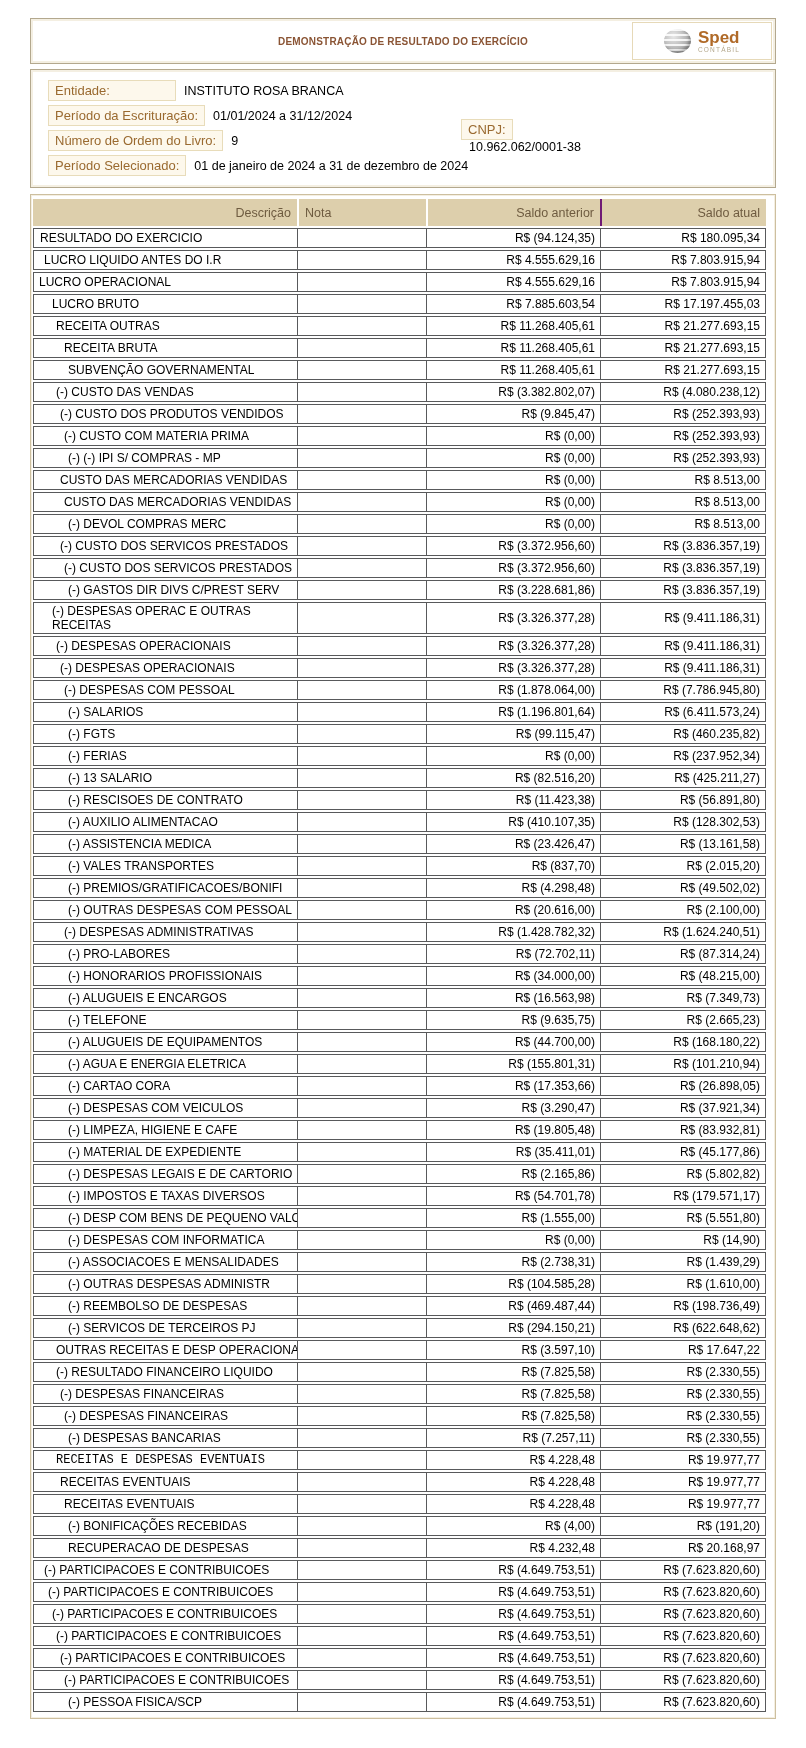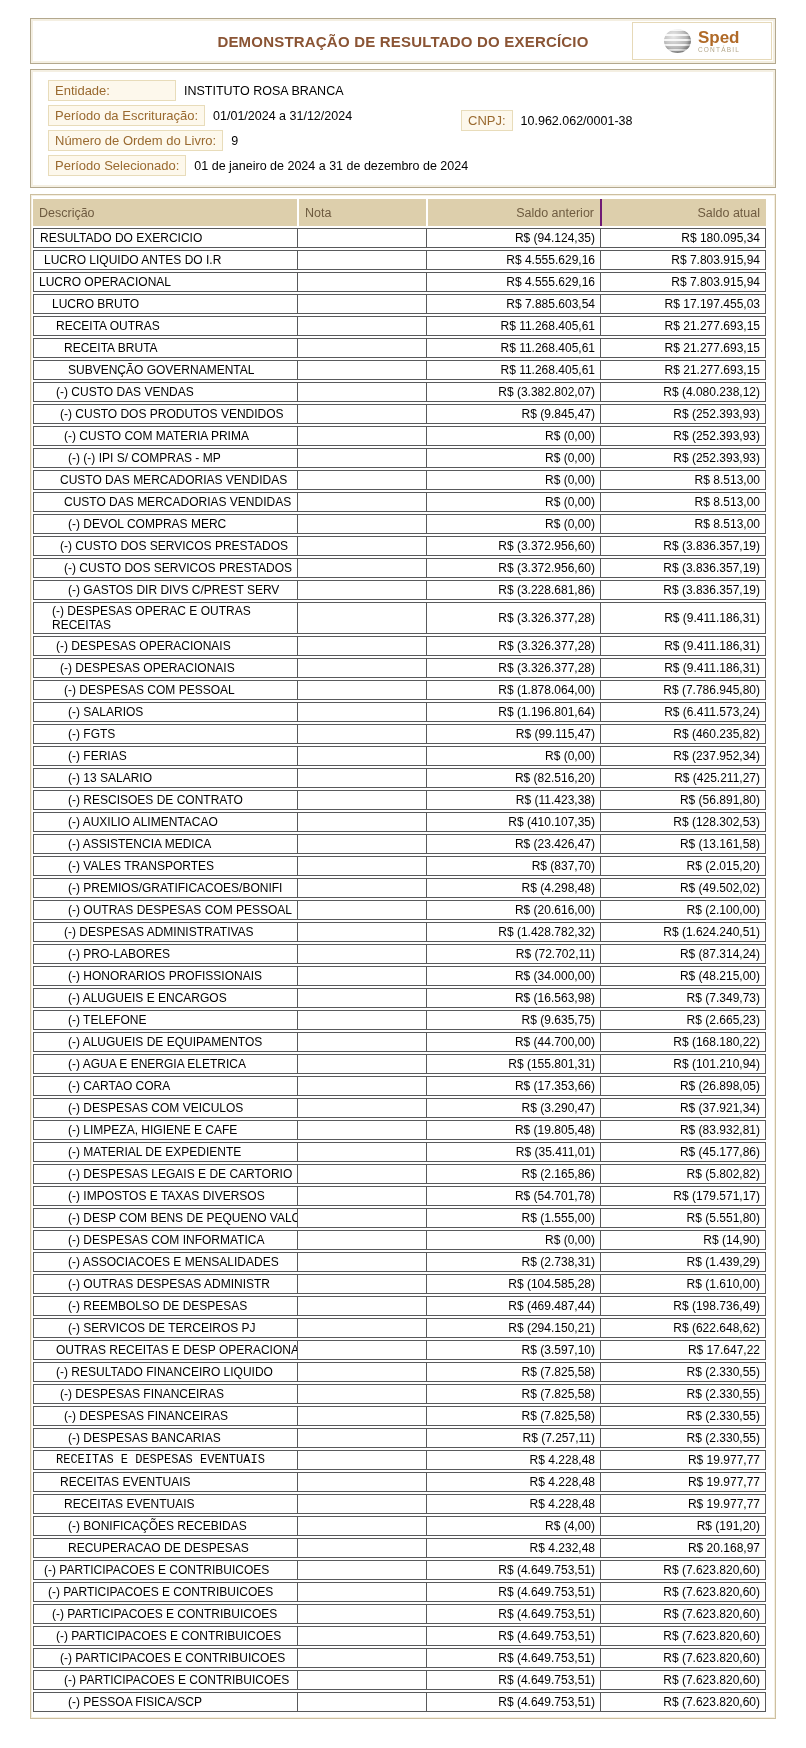--- a/index.html
+++ b/index.html
@@ -4,21 +4,21 @@
 <style>
   html,body{margin:0;padding:0;background:#fff;}
   body{width:806px;height:1748px;font-family:"Liberation Sans",sans-serif;color:#000;position:relative;}
 
   
   .title-box{
     margin:18px 30px 0 30px;height:44px;position:relative;
     border:1px solid #b3a88e;box-shadow:inset 0 0 0 2px #f4efe2;
     display:flex;align-items:center;justify-content:center;background:#fff;
   }
-  .title-text{color:#8a5434;font-size:15px;font-weight:bold;letter-spacing:.2px;}
+  .title-text{color:#8a5434;font-size:10px;font-weight:bold;letter-spacing:.2px;}
   .sped-logo{
     position:absolute;right:3px;top:3px;bottom:3px;width:138px;
     border:1px solid #e6d9b8;display:flex;align-items:center;justify-content:center;gap:7px;background:#fff;
   }
   .globe{
     width:27px;height:24px;border-radius:50%;
     background:
       repeating-linear-gradient(180deg, rgba(255,255,255,.85) 0 2px, rgba(255,255,255,0) 2px 5px),
       radial-gradient(circle at 35% 30%, #e8e8e8 0%, #bdbdbd 45%, #8f8f8f 100%);
     box-shadow:inset -2px -2px 3px rgba(0,0,0,.25);
@@ -32,34 +32,34 @@
     margin:5px 30px 0 30px;border:1px solid #b3a88e;box-shadow:inset 0 0 0 2px #f4efe2;
     padding:8px 0 9px 0;background:#fff;
   }
   .info-row{position:relative;height:25px;display:flex;align-items:center;font-size:13px;}
   .info-label{
     display:inline-flex;align-items:center;box-sizing:border-box;
     background:#fdf8ec;border:1px solid #e8dcba;color:#9a6a30;
     padding:3px 6px;margin-left:17px;min-width:128px;height:21px;
   }
   .info-value{color:#000;margin-left:8px;font-size:12.5px;}
-  .cnpj-wrap{position:absolute;left:430px;top:5px;height:25px;display:flex;align-items:center;}
+  .cnpj-wrap{position:absolute;left:430px;top:16px;height:25px;display:flex;align-items:flex-start;flex-direction:column;}
   .cnpj-wrap .info-label{margin-left:0;min-width:44px;}
 
   
   .table-wrap{
     margin:6px 30px 0 30px;border:1px solid #cdbf9f;box-shadow:inset 0 0 0 1px #f4efe2;
     padding:2px 9px 4px 2px;background:#fff;
   }
   table{width:100%;border-collapse:separate;border-spacing:0 2px;table-layout:fixed;}
   th{
     background:#ddcfac;color:#6e5b40;font-weight:normal;font-size:12.5px;
     padding:5px 6px;height:17px;overflow:hidden;
   }
-  th.h-desc{text-align:left;width:252px;}
+  th.h-desc{text-align:right;width:252px;}
   th.h-nota{text-align:left;width:115px;border-left:2px solid #fff;}
   th.h-prev{text-align:right;width:160px;border-left:2px solid #fff;}
   th.h-curr{text-align:right;border-left:2px solid #701a75;}
   td{
     background:#fff;border:solid #58595b;border-width:1px 0 1px 0;
     font-size:12px;line-height:16px;height:16px;padding:1px 5px;
     overflow:hidden;vertical-align:middle;
   }
   td.c-desc{border-left:1px solid #58595b;white-space:nowrap;}
   td.c-desc.wrap{white-space:normal;line-height:14px;}

